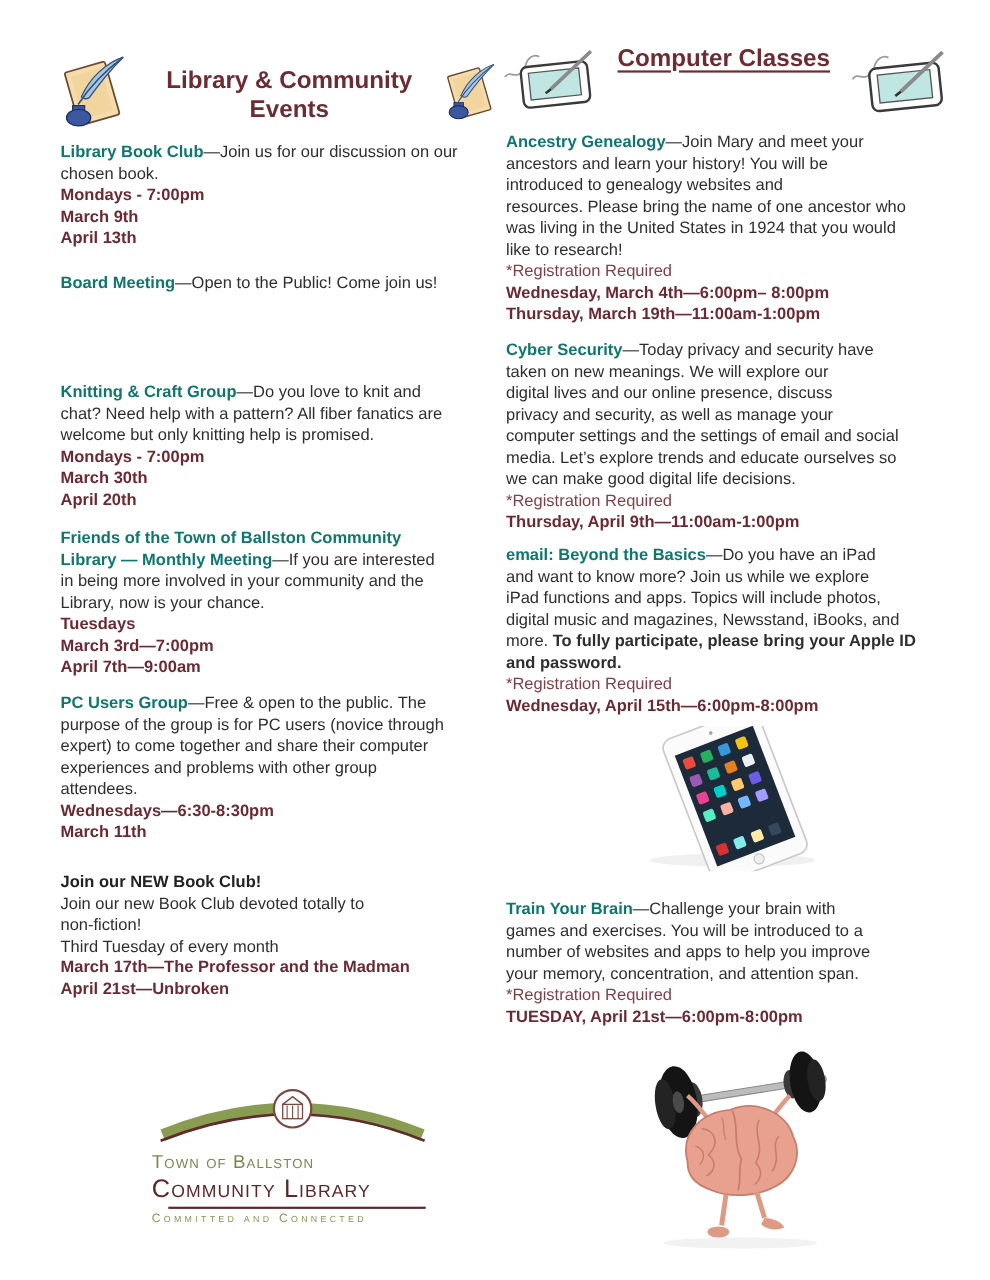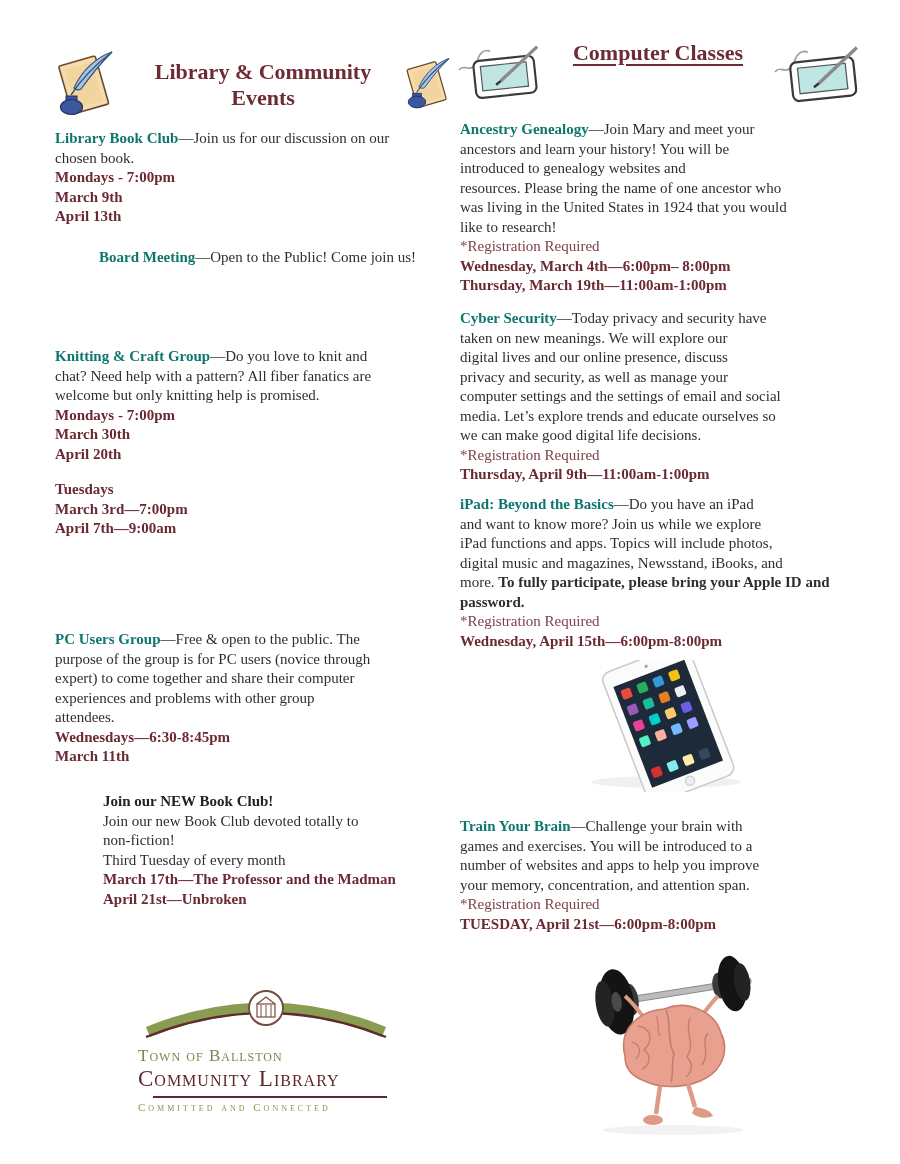--- a/index.html
+++ b/index.html
@@ -1,18 +1,18 @@
 <!DOCTYPE html>
 <html><head>
 <meta charset="utf-8">
 <style>
   html,body{margin:0;padding:0;background:#ffffff;}
   .page{
     position:relative;width:900px;height:1164px;background:#ffffff;
-    font-family:Liberation Serif, serif;color:#2e2e2e;overflow:hidden;
+    font-family:Liberation Sans, sans-serif;color:#2e2e2e;overflow:hidden;
   }
   
   .l-header{position:absolute;left:50px;top:46px;width:410px;display:flex;align-items:center;}
   .r-header{position:absolute;left:456px;top:40px;width:408px;display:flex;align-items:flex-start;justify-content:space-between;}
   .hdr-title{flex:1;text-align:center;color:#6d2b33;font-weight:bold;font-size:22px;line-height:26px;}
   .hdr-title.underlined{flex:initial;text-decoration:underline;text-underline-offset:4px;text-decoration-thickness:2px;}
   .hdr-icon{flex:0 0 auto;}
   
   .sec{position:absolute;left:55px;width:396px;font-size:15px;line-height:19.5px;}
   .sec.right{left:460px;width:400px;}
@@ -93,50 +93,54 @@
   </div>
 
   <div class="sec" style="top:129px;">
     <p><span class="sec-title">Library Book Club</span><span class="sec-body">—Join us for our discussion on our
 chosen book.</span></p>
     <div class="dates">Mondays - 7:00pm
 March 9th
 April 13th</div>
   </div>
 
-  <div class="sec" style="top:248px;margin-left:44px;">
+  <div class="sec" style="top:248px;">
     <p><span class="sec-title">Board Meeting</span><span class="sec-body">—Open to the Public! Come join us!</span></p>
   </div>
 
   <div class="sec" style="top:347px;">
     <p><span class="sec-title">Knitting &amp; Craft Group</span><span class="sec-body">—Do you love to knit and
 chat?  Need help with a pattern? All fiber fanatics are
 welcome but only knitting help is promised.</span></p>
     <div class="dates">Mondays - 7:00pm
 March 30th
 April 20th</div>
   </div>
 
   <div class="sec" style="top:480px;">
+    <p><span class="sec-title">Friends of the Town of Ballston Community
+Library —  Monthly Meeting</span><span class="sec-body">—If you are interested
+in being more involved in your community and the
+Library, now is your chance.</span></p>
     <div class="dates">Tuesdays
 March 3rd—7:00pm
 April 7th—9:00am</div>
   </div>
 
   <div class="sec" style="top:630px;">
     <p><span class="sec-title">PC Users Group</span><span class="sec-body">—Free &amp; open to the public. The
 purpose of the group is for PC users (novice through
 expert) to come together and share their computer
 experiences and problems with other group
 attendees.</span></p>
-    <div class="dates">Wednesdays—6:30-8:45pm
+    <div class="dates">Wednesdays—6:30-8:30pm
 March 11th</div>
   </div>
 
-  <div class="sec" style="top:792px;margin-left:48px;">
+  <div class="sec" style="top:792px;">
     <div class="black-bold">Join our NEW Book Club!</div>
     <div class="sec-body">Join our new Book Club devoted totally to
 non-fiction!
 Third Tuesday of every month</div>
     <div class="dates">March 17th—The Professor and the Madman
 April 21st—Unbroken</div>
   </div>
 
   <div class="logo">
     <span>
@@ -175,21 +179,21 @@
 digital lives and our online presence, discuss
 privacy and security, as well as manage your
 computer settings and the settings of email and social
 media.  Let’s explore trends and educate ourselves so
 we can make good digital life decisions.</span></p>
     <div class="reg">*Registration Required</div>
     <div class="dates">Thursday, April 9th—11:00am-1:00pm</div>
   </div>
 
   <div class="sec right" style="top:495px;">
-    <p><span class="sec-title">iPad: Beyond the Basics</span><span class="sec-body">—Do you have an iPad
+    <p><span class="sec-title">email: Beyond the Basics</span><span class="sec-body">—Do you have an iPad
 and want to know more?  Join us while we explore
 iPad functions and apps. Topics will include photos,
 digital music and magazines, Newsstand, iBooks, and
 more.  </span><span class="bold-note">To fully participate, please bring your Apple ID and password.</span></p>
     <div class="reg">*Registration Required</div>
     <div class="dates">Wednesday, April 15th—6:00pm-8:00pm</div>
   </div>
 
   <div class="ipad-illustration">
     <svg width="205" height="132" viewBox="0 0 205 132">

